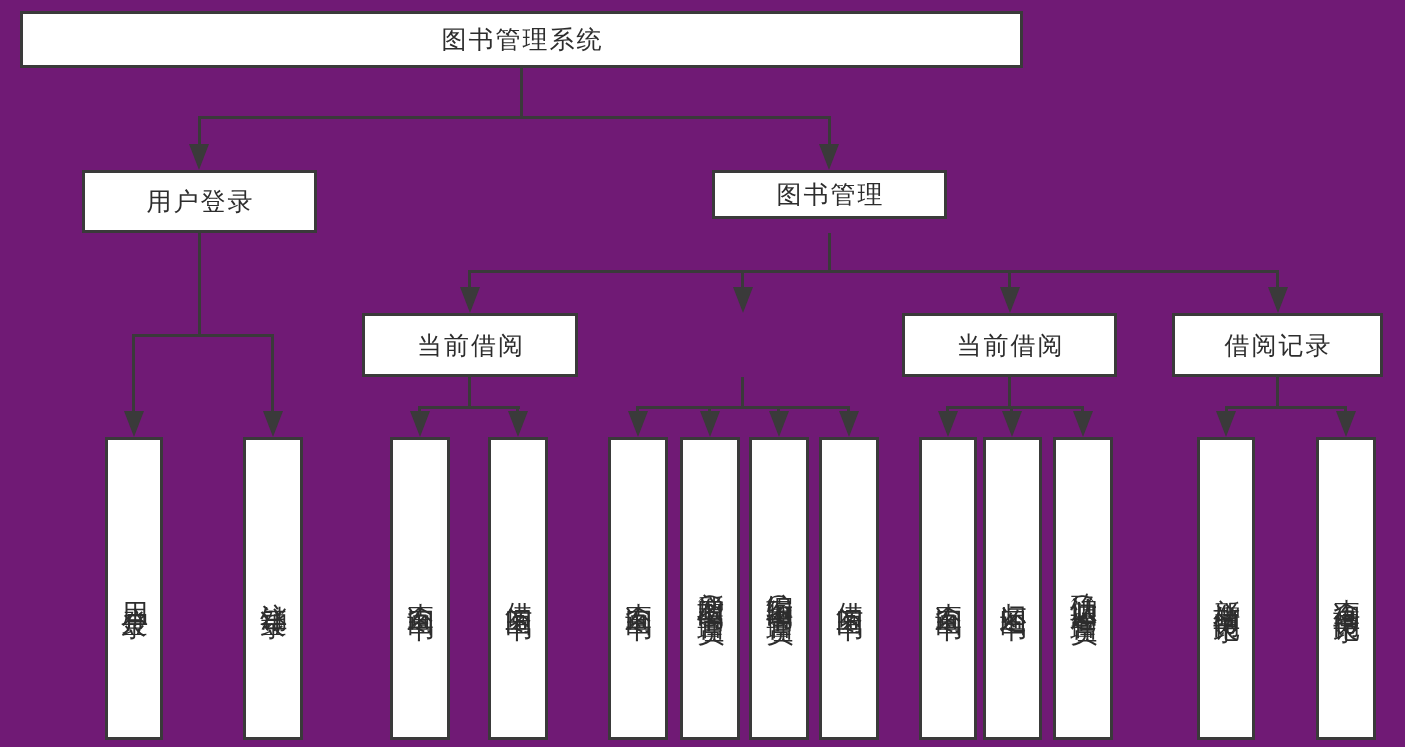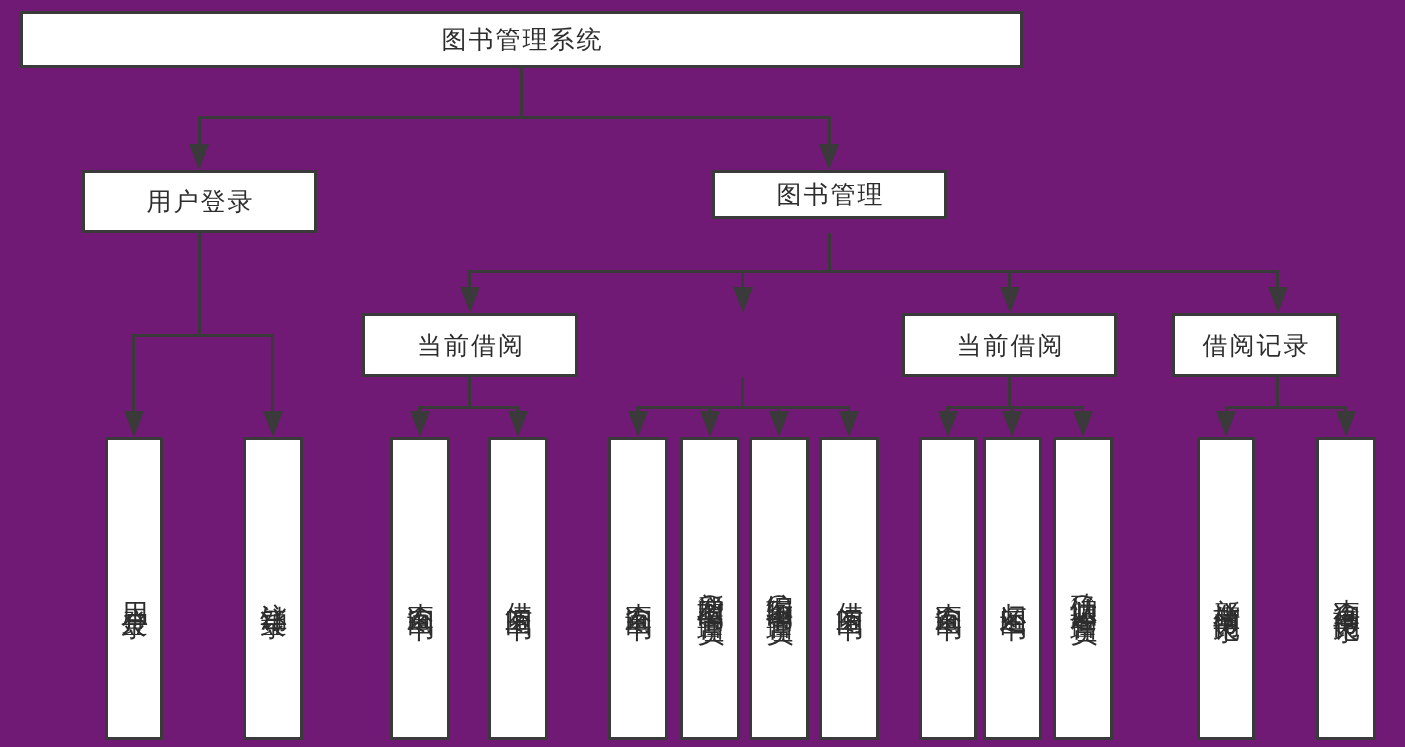--- a/index.html
+++ b/index.html
@@ -100,21 +100,21 @@
   <div class="arrowhead" style="left:1000px;top:287px;"></div>
   <div class="line" style="left:1276px;top:270px;width:3px;height:20px;"></div>
   <div class="arrowhead" style="left:1268px;top:287px;"></div>
 
   <div class="box hbox" style="left:362px;top:313px;width:216px;height:64px;">
     <span class="lbl">当前借阅</span>
   </div>
   <div class="box hbox" style="left:902px;top:313px;width:215px;height:64px;">
     <span class="lbl">当前借阅</span>
   </div>
-  <div class="box hbox" style="left:1172px;top:313px;width:167px;height:64px;">
+  <div class="box hbox" style="left:1172px;top:313px;width:211px;height:64px;">
     <span class="lbl">借阅记录</span>
   </div>
 
   <div class="line" style="left:468px;top:377px;width:3px;height:31px;"></div>
   <div class="line" style="left:418px;top:406px;width:102px;height:3px;"></div>
   <div class="line" style="left:418px;top:406px;width:3px;height:8px;"></div>
   <div class="arrowhead" style="left:410px;top:411px;"></div>
   <div class="line" style="left:516px;top:406px;width:3px;height:8px;"></div>
   <div class="arrowhead" style="left:508px;top:411px;"></div>
 

